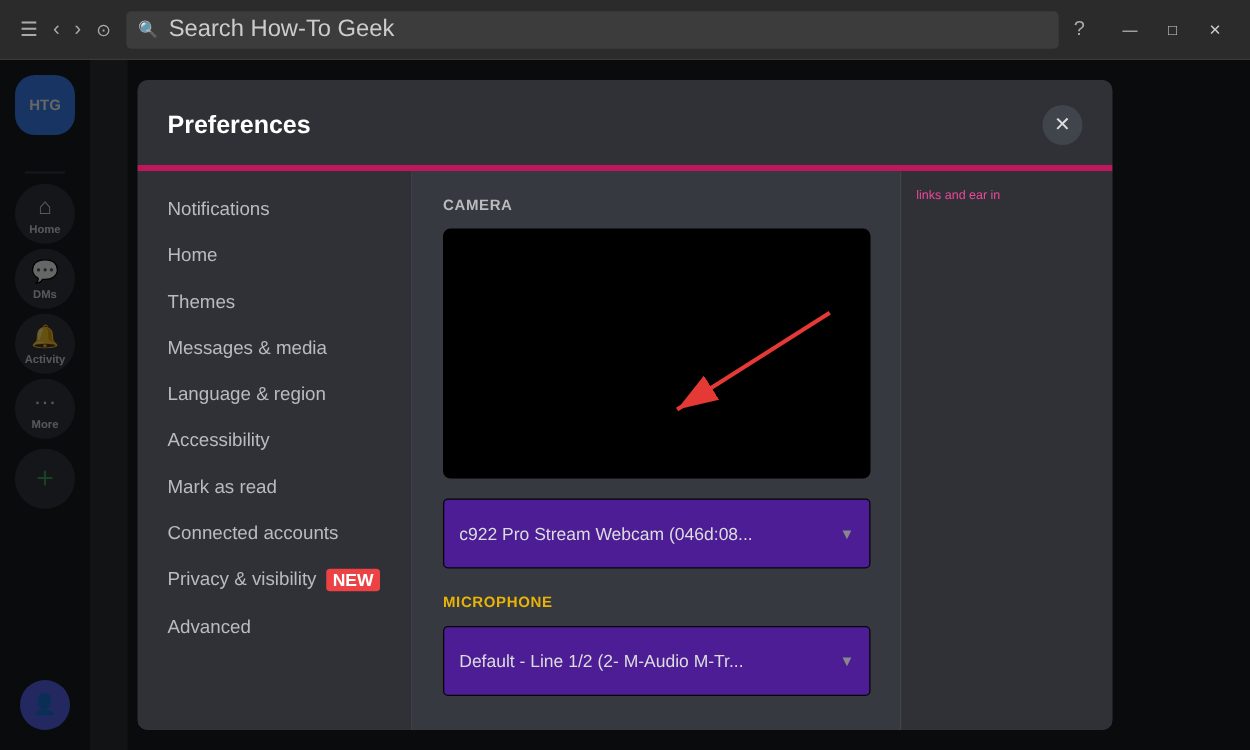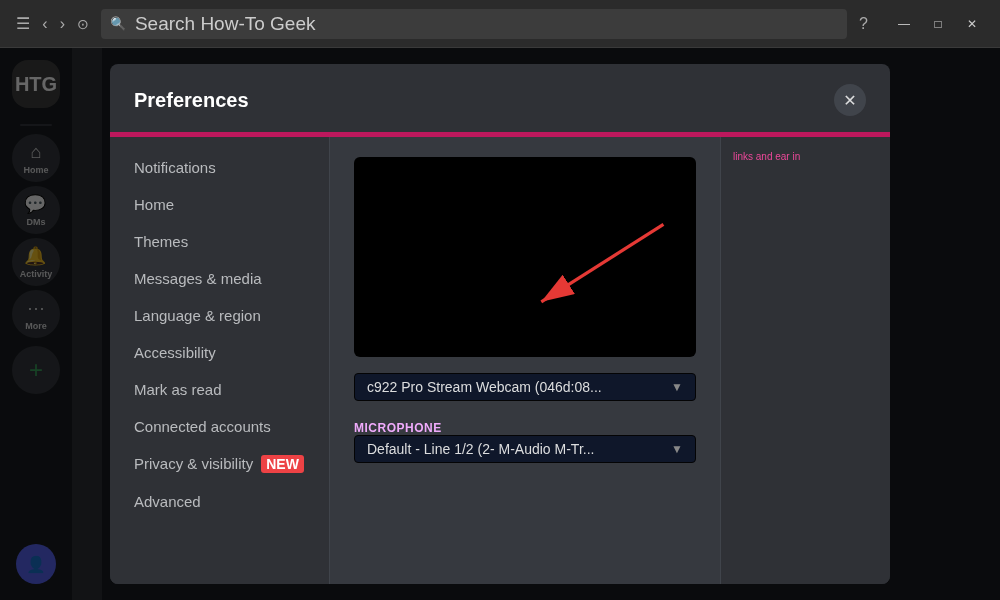--- a/index.html
+++ b/index.html
@@ -98,29 +98,29 @@
       background: #1a1d21;
       display: flex;
       flex-direction: column;
       align-items: center;
       padding: 12px 0;
       gap: 4px;
     }
     .sidebar-logo {
       width: 48px;
       height: 48px;
-      background: #404040;
+      background: #3b82f6;
       border-radius: 16px;
       display: flex;
       align-items: center;
       justify-content: center;
       color: white;
       font-weight: 800;
-      font-size: 20px;
-      margin-bottom: 8px;
+      font-size: 12px;
+      margin-bottom: 21px;
     }
     .sidebar-divider {
       width: 32px;
       height: 2px;
       background: #36393f;
       border-radius: 1px;
       margin: 4px 0;
     }
     .sidebar-item-btn {
       width: 48px;
@@ -295,45 +295,46 @@
       height: 200px;
       background: #000000;
       border-radius: 6px;
       margin-bottom: 16px;
       position: relative;
       overflow: hidden;
     }
 
     .dropdown-select {
       width: 100%;
-      height: 28px;
-      background: #0f172a;
+      height: 56px;
+      background: #4c1d95;
       border: 1px solid #040405;
       border-radius: 4px;
       color: #dcddde;
       font-size: 14px;
       padding: 0 12px;
       display: flex;
       align-items: center;
       justify-content: space-between;
       cursor: pointer;
       margin-bottom: 20px;
       gap: 11px;
     }
     .dropdown-select .chevron {
       color: #888;
       font-size: 12px;
     }
 
     .microphone-label {
-      color: #f0abfc;
+      color: #eab308;
       font-size: 12px;
       font-weight: 700;
       text-transform: uppercase;
       letter-spacing: 0.5px;
+      margin-bottom: 12px;
       margin-top: 4px;
     }
 
     
     .right-panel {
       width: 170px;
       background: #2f3136;
       height: 100%;
       padding: 12px;
       border-left: 1px solid #40444b;
@@ -444,20 +445,21 @@
           <div class="settings-nav-item">
             <span>Privacy &amp; visibility</span>
             <span class="new-badge">NEW</span>
           </div>
           <div class="settings-nav-item">
             <span>Advanced</span>
           </div>
         </div>
 
         <div class="settings-content">
+          <div class="section-label">Camera</div>
           <div class="camera-preview">
 
             <svg class="arrow-overlay" viewBox="0 0 420 200" xmlns="http://www.w3.org/2000/svg">
               <defs>
                 <marker id="arrowhead" markerWidth="10" markerHeight="7" refX="10" refY="3.5" orient="auto">
                   <polygon points="0 0, 10 3.5, 0 7" fill="#e53935"></polygon>
                 </marker>
               </defs>
               <line x1="380" y1="60" x2="230" y2="155" stroke="#e53935" stroke-width="4" marker-end="url(#arrowhead)"></line>
             </svg>

